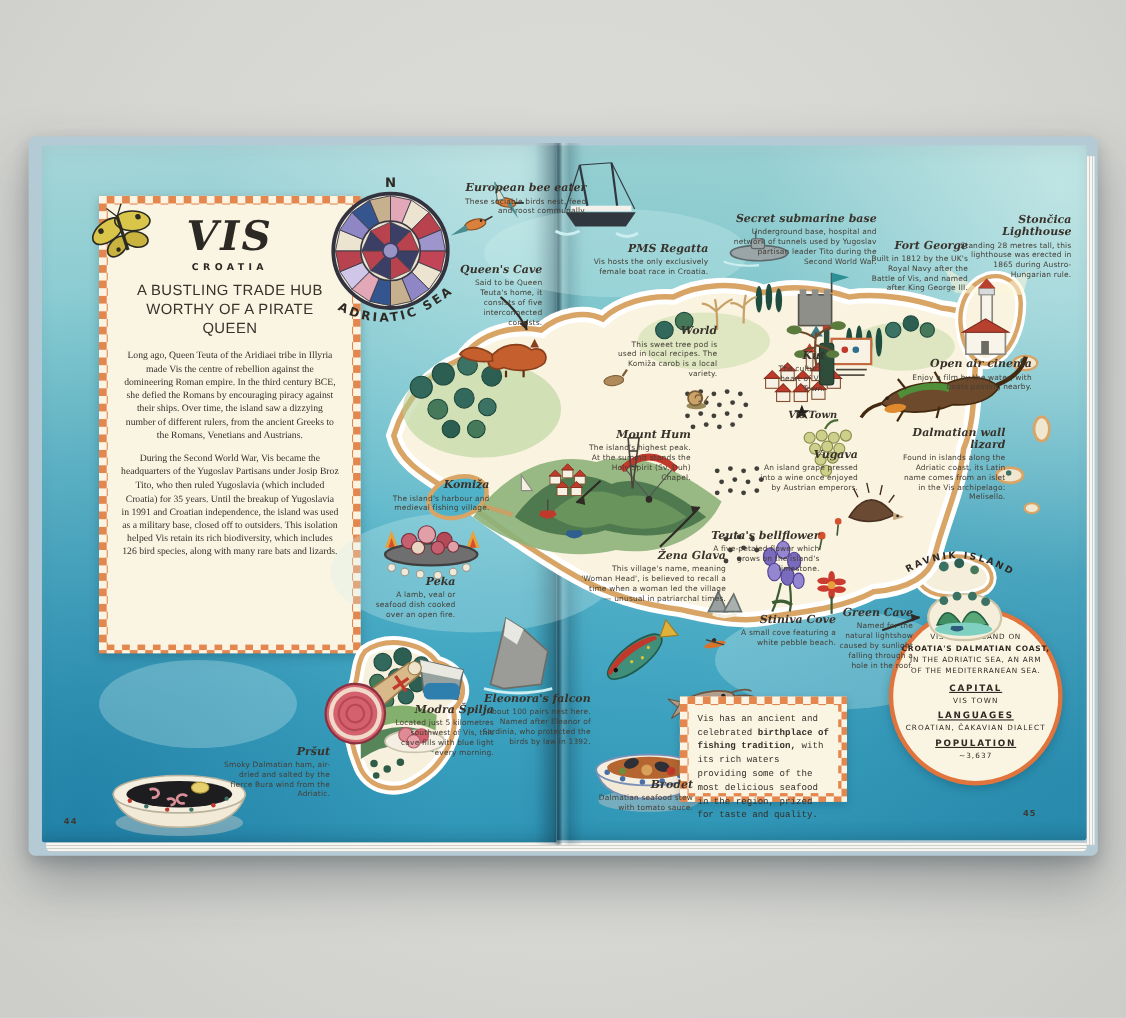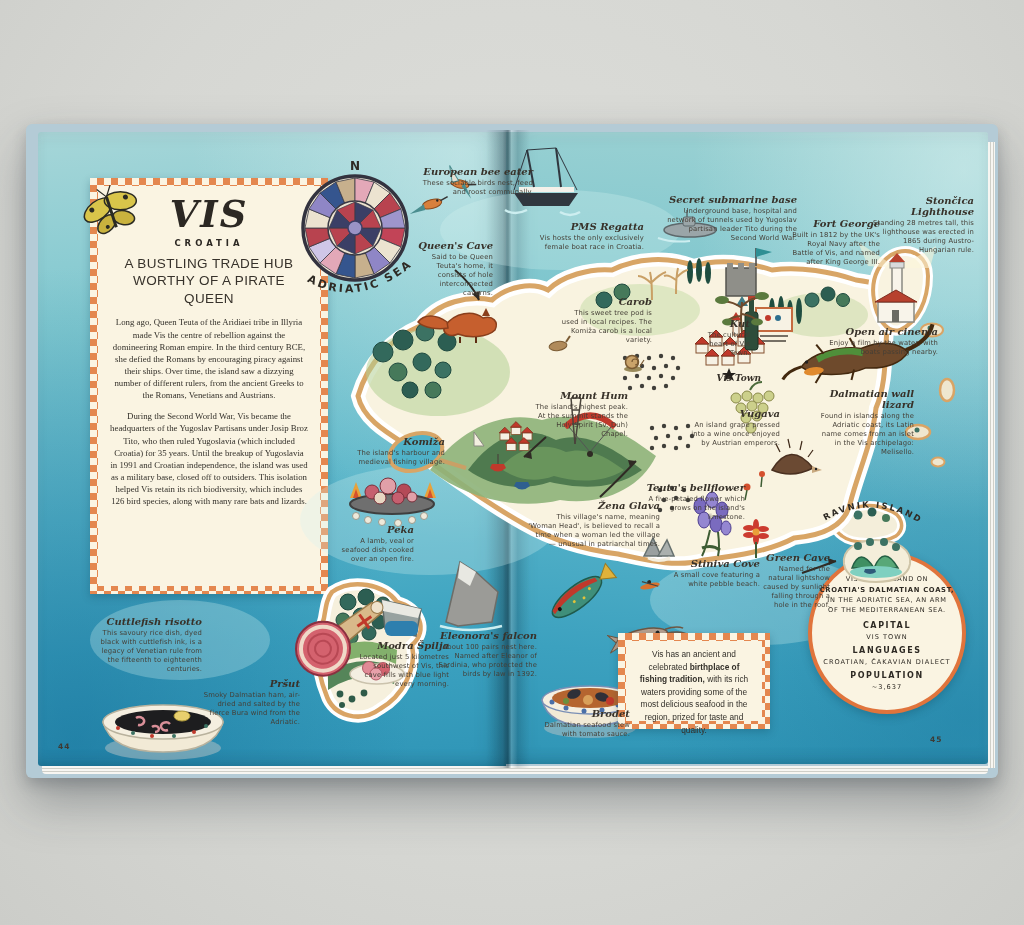--- a/index.html
+++ b/index.html
@@ -43,25 +43,25 @@
 
   .map-label{position:absolute;text-align:right;}
   .lt{font-family:"DejaVu Serif",serif;font-style:italic;font-weight:700;font-size:10px;color:#38322a;line-height:1.1;}
   .ld{font-size:6.8px;line-height:1.32;letter-spacing:.15px;color:#453f36;margin-top:2px;}
 
   .fact-badge{position:absolute;left:808px;top:552px;width:158px;height:162px;border-radius:50%;
     background:#faf4e2;border:4px solid #e0743c;box-shadow:0 3px 8px rgba(10,60,80,.28);
     display:flex;flex-direction:column;align-items:center;justify-content:center;text-align:center;color:#2e2a24;padding:6px;box-sizing:border-box;}
   .fb-line{font-size:6.6px;letter-spacing:.7px;line-height:1.5;}
   .fb-line b{font-size:6.8px;}
-  .fb-h{font-size:8px;font-weight:700;letter-spacing:1.6px;margin-top:5px;}
+  .fb-h{font-size:8px;font-weight:700;letter-spacing:1.6px;text-decoration:underline;margin-top:5px;}
   .fb-v{font-size:6.6px;letter-spacing:1px;margin-top:3px;}
 
   .fish-note{left:618px;top:633px;width:152px;height:96px;}
-  .fish-inner{padding:7px 8px;text-align:center;font-family:Liberation Sans, sans-serif;font-size:8.3px;line-height:1.52;color:#33302a;}
+  .fish-inner{padding:7px 8px;text-align:left;font-family:Liberation Mono, monospace;font-size:8.3px;line-height:1.52;color:#33302a;}
 
   .pn{position:absolute;font-size:7.5px;font-weight:700;color:#3e3a33;letter-spacing:1px;}
   .pn-l{left:58px;top:742px;}
   .pn-r{left:930px;top:735px;}
 </style>
 </head>
 <body>
 
 <div class="scene">
   <div class="book"></div>
@@ -661,40 +661,40 @@
       <span>Vis has an ancient and celebrated </span><b>birthplace of fishing tradition,</b><span> with its rich waters providing some of the most delicious seafood in the region, prized for taste and quality.</span>
     </div>
   </div>
 
   <div class="map-label" style="left:415px;top:166px;width:118px">
       <div class="lt">European bee eater</div>
       <div class="ld">These sociable birds nest, feed and roost communally.</div>
     </div>
   <div class="map-label" style="left:413px;top:240px;width:80px">
       <div class="lt">Queen's Cave</div>
-      <div class="ld">Said to be Queen Teuta's home, it consists of hole interconnected caverns.</div>
+      <div class="ld">Said to be Queen Teuta's home, it consists of five interconnected consists.</div>
     </div>
   <div class="map-label" style="left:532px;top:221px;width:112px">
       <div class="lt">PMS Regatta</div>
       <div class="ld">Vis hosts the only exclusively female boat race in Croatia.</div>
     </div>
   <div class="map-label" style="left:665px;top:194px;width:132px">
       <div class="lt">Secret submarine base</div>
       <div class="ld">Underground base, hospital and network of tunnels used by Yugoslav partisan leader Tito during the Second World War.</div>
     </div>
   <div class="map-label" style="left:784px;top:218px;width:96px">
       <div class="lt">Fort George</div>
       <div class="ld">Built in 1812 by the UK's Royal Navy after the Battle of Vis, and named after King George III.</div>
     </div>
   <div class="map-label" style="left:872px;top:195px;width:102px">
       <div class="lt">Stončica Lighthouse</div>
       <div class="ld">Standing 28 metres tall, this lighthouse was erected in 1865 during Austro-Hungarian rule.</div>
     </div>
   <div class="map-label" style="left:556px;top:296px;width:96px">
-      <div class="lt">Carob</div>
+      <div class="lt">World</div>
       <div class="ld">This sweet tree pod is used in local recipes. The Komiža carob is a local variety.</div>
     </div>
   <div class="map-label" style="left:692px;top:318px;width:58px">
       <div class="lt">Kut</div>
       <div class="ld">The cultural heart of Vis Town.</div>
     </div>
   <div class="map-label" style="left:697px;top:374px;width:64px">
       <div class="lt" style="font-size:9px">Vis Town</div>
     </div>
   <div class="map-label" style="left:810px;top:326px;width:128px">
@@ -730,24 +730,20 @@
       <div class="ld">A lamb, veal or seafood dish cooked over an open fire.</div>
     </div>
   <div class="map-label" style="left:664px;top:558px;width:96px">
       <div class="lt">Stiniva Cove</div>
       <div class="ld">A small cove featuring a white pebble beach.</div>
     </div>
   <div class="map-label" style="left:756px;top:552px;width:74px">
       <div class="lt">Green Cave</div>
       <div class="ld">Named for the natural lightshow caused by sunlight falling through a hole in the roof.</div>
     </div>
-  <div class="map-label" style="left:90px;top:616px;width:112px">
-      <div class="lt">Cuttlefish risotto</div>
-      <div class="ld">This savoury rice dish, dyed black with cuttlefish ink, is a legacy of Venetian rule from the fifteenth to eighteenth centuries.</div>
-    </div>
   <div class="map-label" style="left:196px;top:678px;width:104px">
       <div class="lt">Pršut</div>
       <div class="ld">Smoky Dalmatian ham, air-dried and salted by the fierce Bura wind from the Adriatic.</div>
     </div>
   <div class="map-label" style="left:357px;top:640px;width:92px">
       <div class="lt">Modra Špilja</div>
       <div class="ld">Located just 5 kilometres southwest of Vis, this cave fills with blue light every morning.</div>
     </div>
   <div class="map-label" style="left:431px;top:630px;width:106px">
       <div class="lt">Eleonora's falcon</div>

